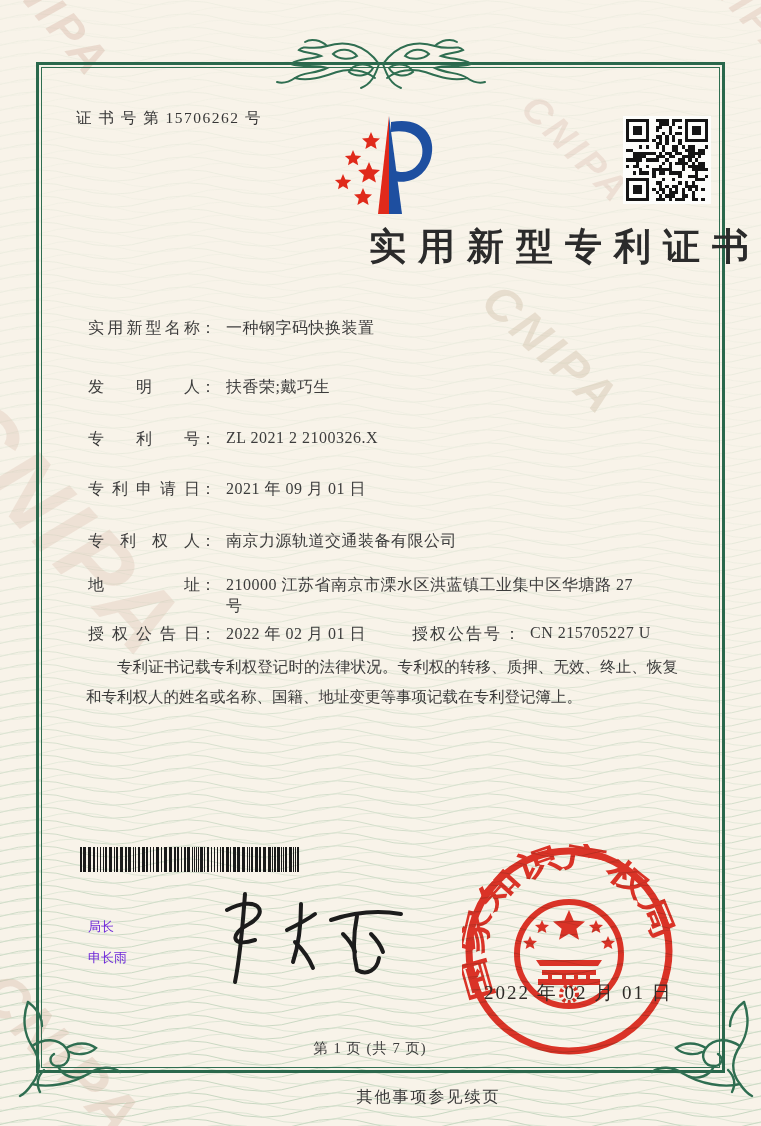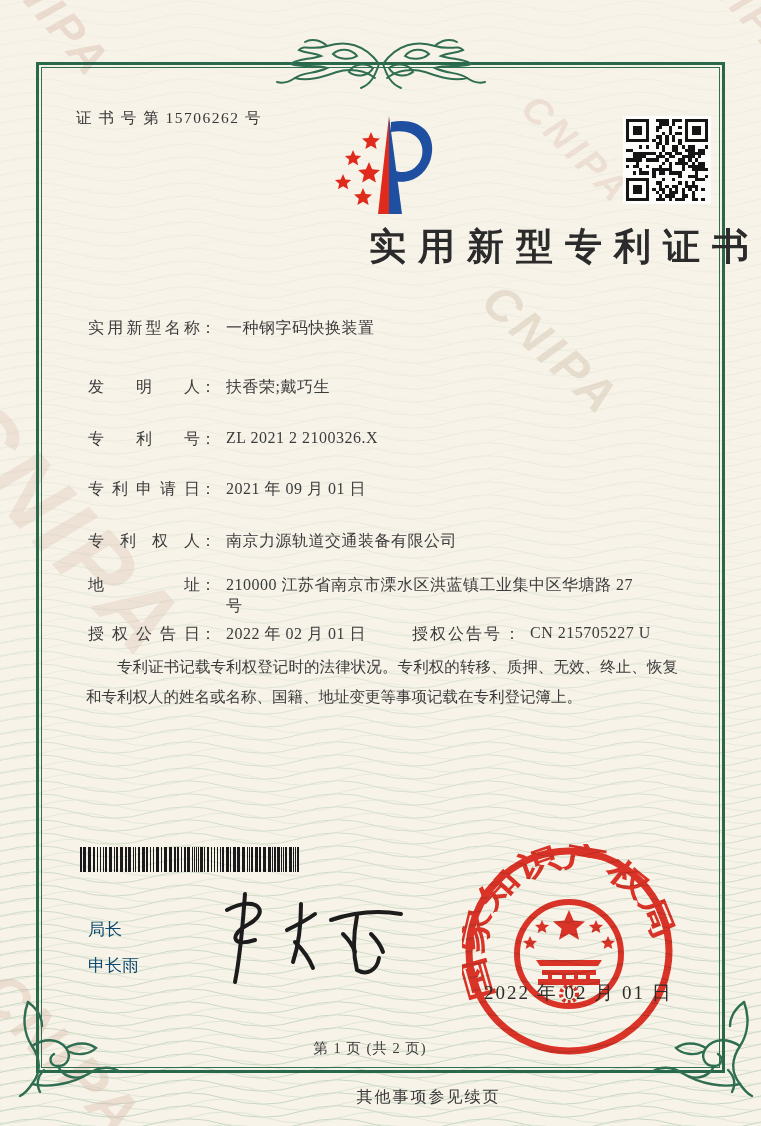--- a/index.html
+++ b/index.html
@@ -54,21 +54,21 @@
   .r5{top:531px;} .r6{top:575px;} .r7{top:624px;}
   .grant2{position:absolute;left:312px;top:0;display:flex;}
   .grant2 .flabel2{letter-spacing:2px;margin-right:2px;margin-left:12px;}
   
   .paras{position:absolute;left:86px;top:652px;width:592px;z-index:4;}
   .paras p{margin:0;text-indent:2em;font-size:15.5px;line-height:30px;color:#3b3b3b;text-align:justify;}
   
   .barcode{position:absolute;left:80px;top:847px;height:25px;z-index:4;display:flex;align-items:stretch;}
   .barcode div{height:100%;}
   
-  .signer{position:absolute;left:88px;top:918px;z-index:4;font-size:17px;color:#0c4a6e;}
+  .signer{position:absolute;left:88px;top:918px;z-index:4;font-size:13px;color:#6d28d9;}
   .signer .line2{margin-top:13px;}
   .sig-img{position:absolute;left:205px;top:890px;z-index:4;}
   
   .seal{position:absolute;left:462px;top:844px;z-index:5;mix-blend-mode:multiply;opacity:.92;}
   .seal-date{
     position:absolute;left:484px;top:980px;z-index:6;font-size:19px;color:#2f2b28;
     letter-spacing:2px;white-space:nowrap;
   }
   
   .page-info{position:absolute;left:0;top:1039px;width:740px;z-index:4;text-align:center;font-size:14.5px;color:#3b3b3b;letter-spacing:1px;}
@@ -624,14 +624,14 @@
     <path d="M76 135 h62 v6 h-62 Z"></path>
     <rect x="86" y="128" width="4" height="12"></rect>
     <rect x="100" y="128" width="4" height="12"></rect>
     <rect x="112" y="128" width="4" height="12"></rect>
     <rect x="124" y="128" width="4" height="12"></rect>
     <circle cx="107" cy="150" r="8" fill="none" stroke="#df2317" stroke-width="4" stroke-dasharray="3 2.4"></circle>
   </g>
 </svg>
 <div class="seal-date">2022 年 02 月 01 日</div>
 
-<div class="page-info">第 1 页 (共 2 页)</div>
+<div class="page-info">第 1 页 (共 7 页)</div>
 <div class="footer-note">其他事项参见续页</div>
 
 </body></html>

